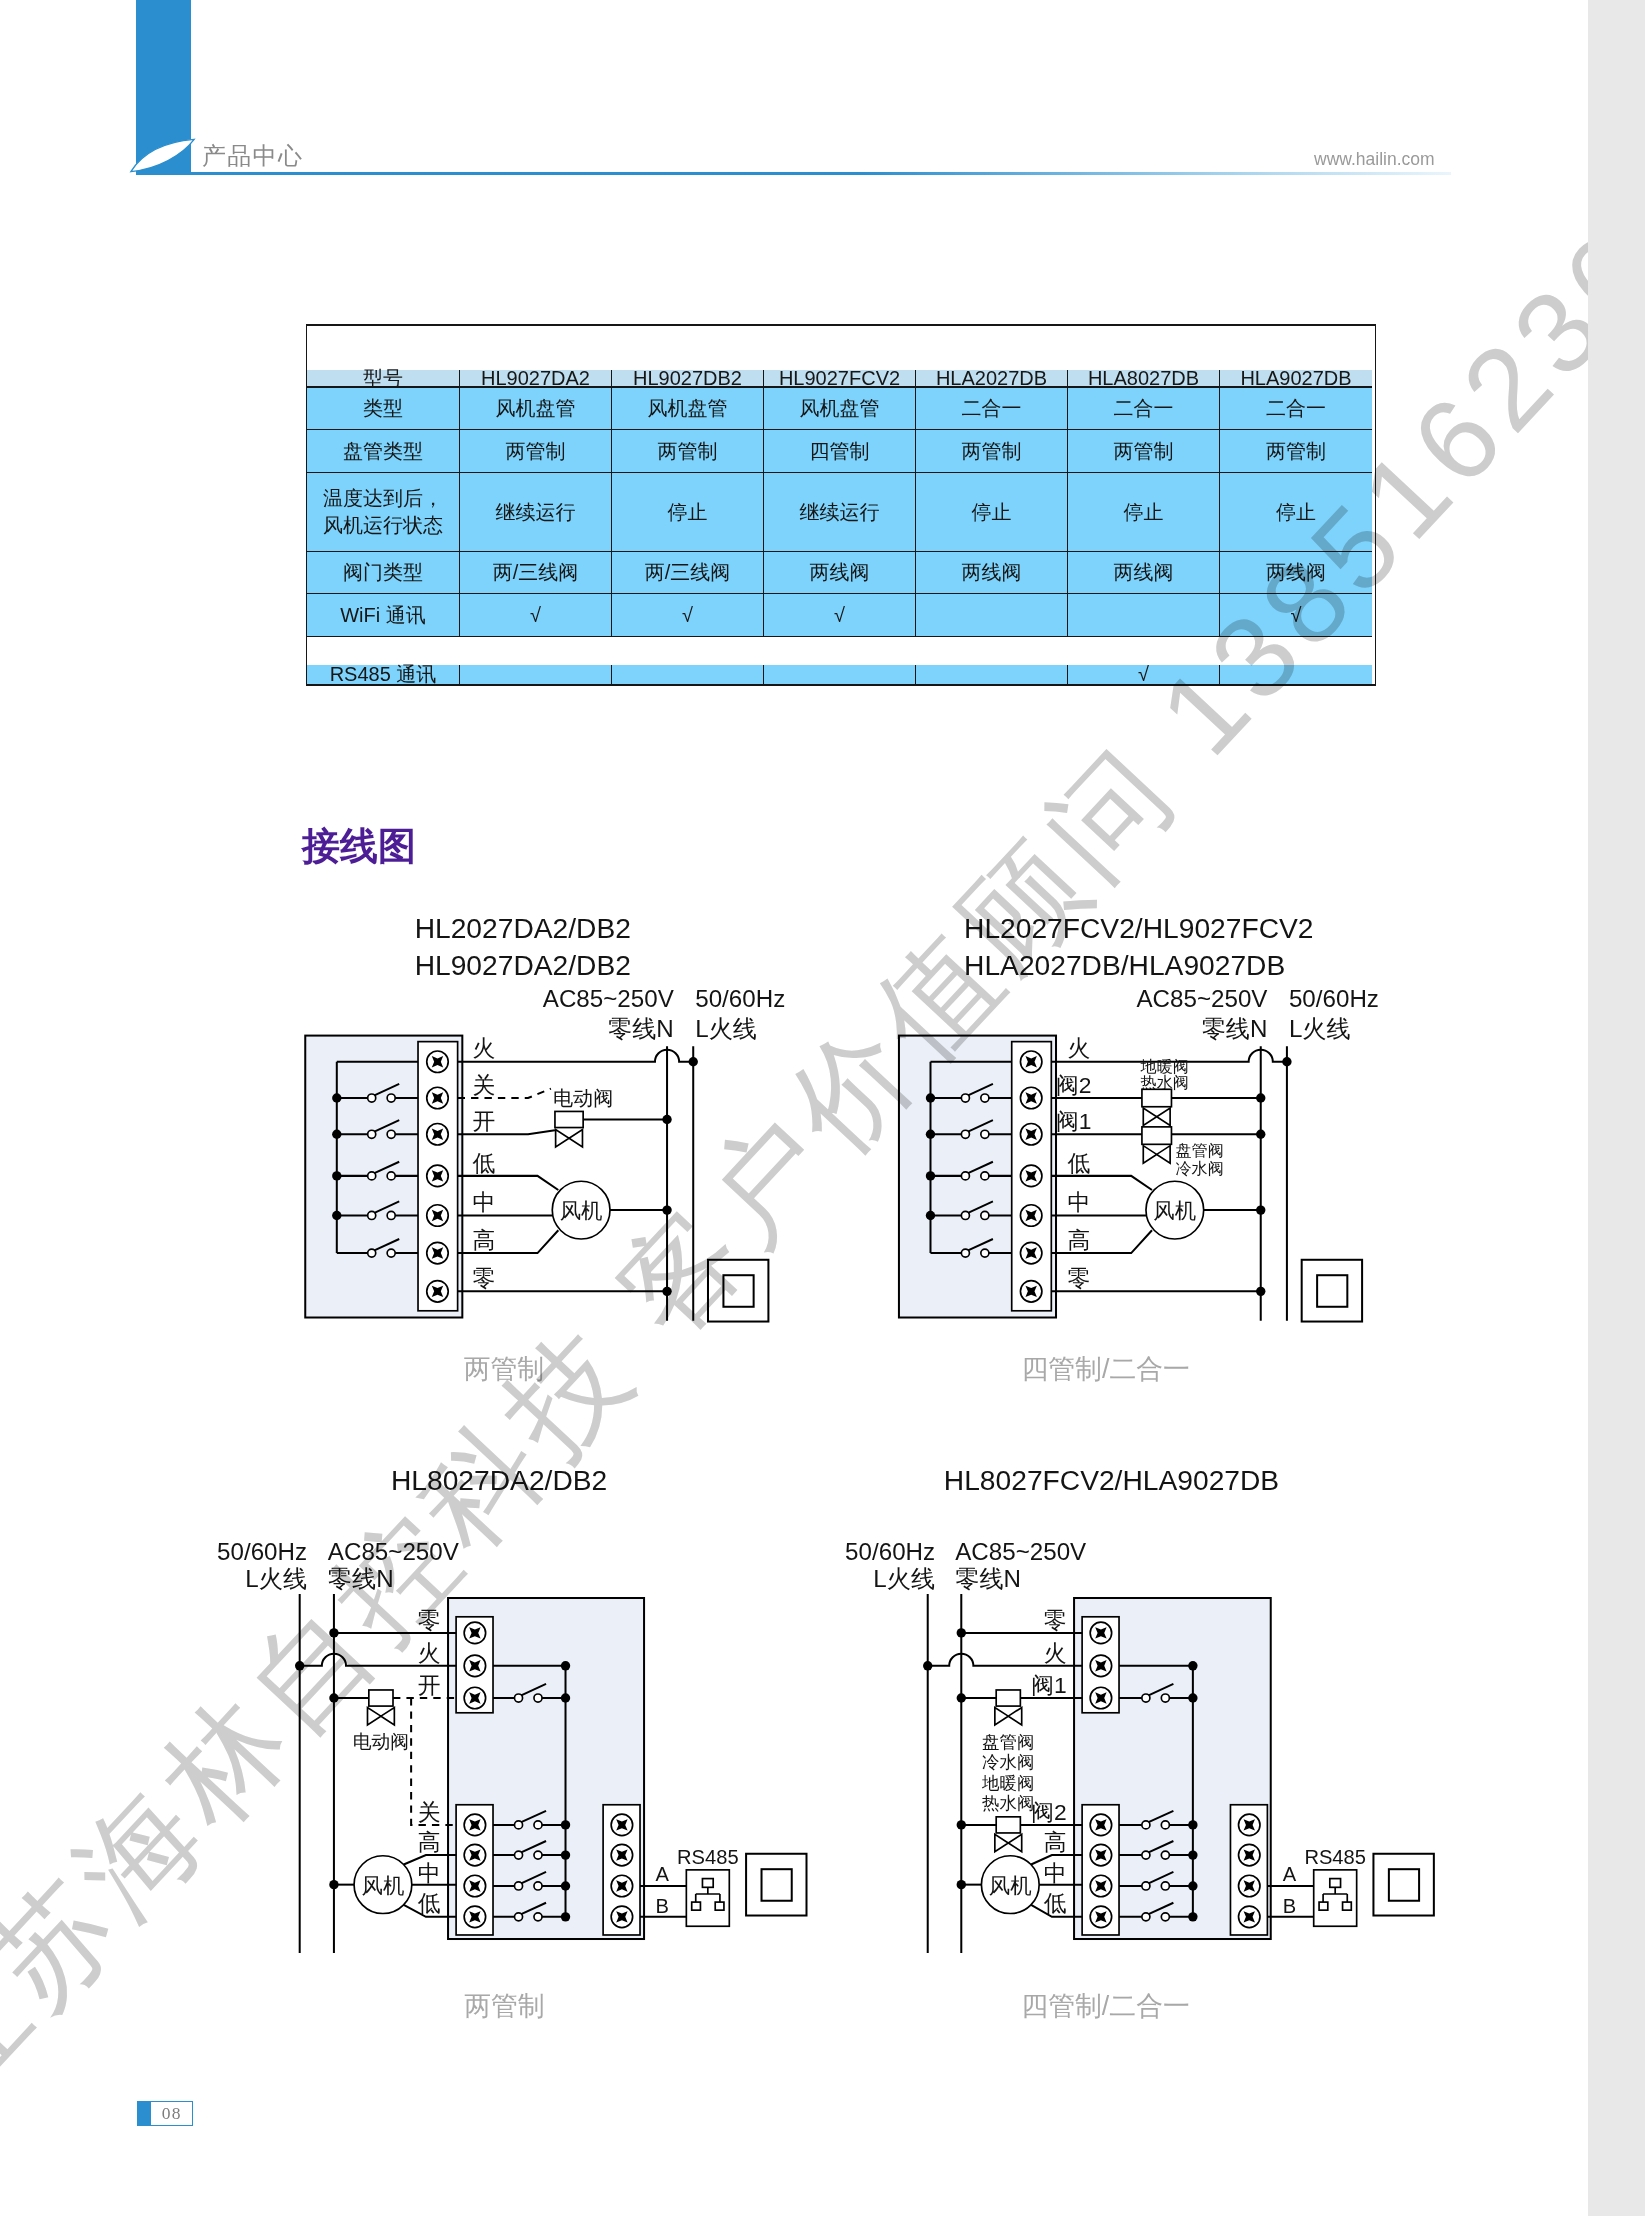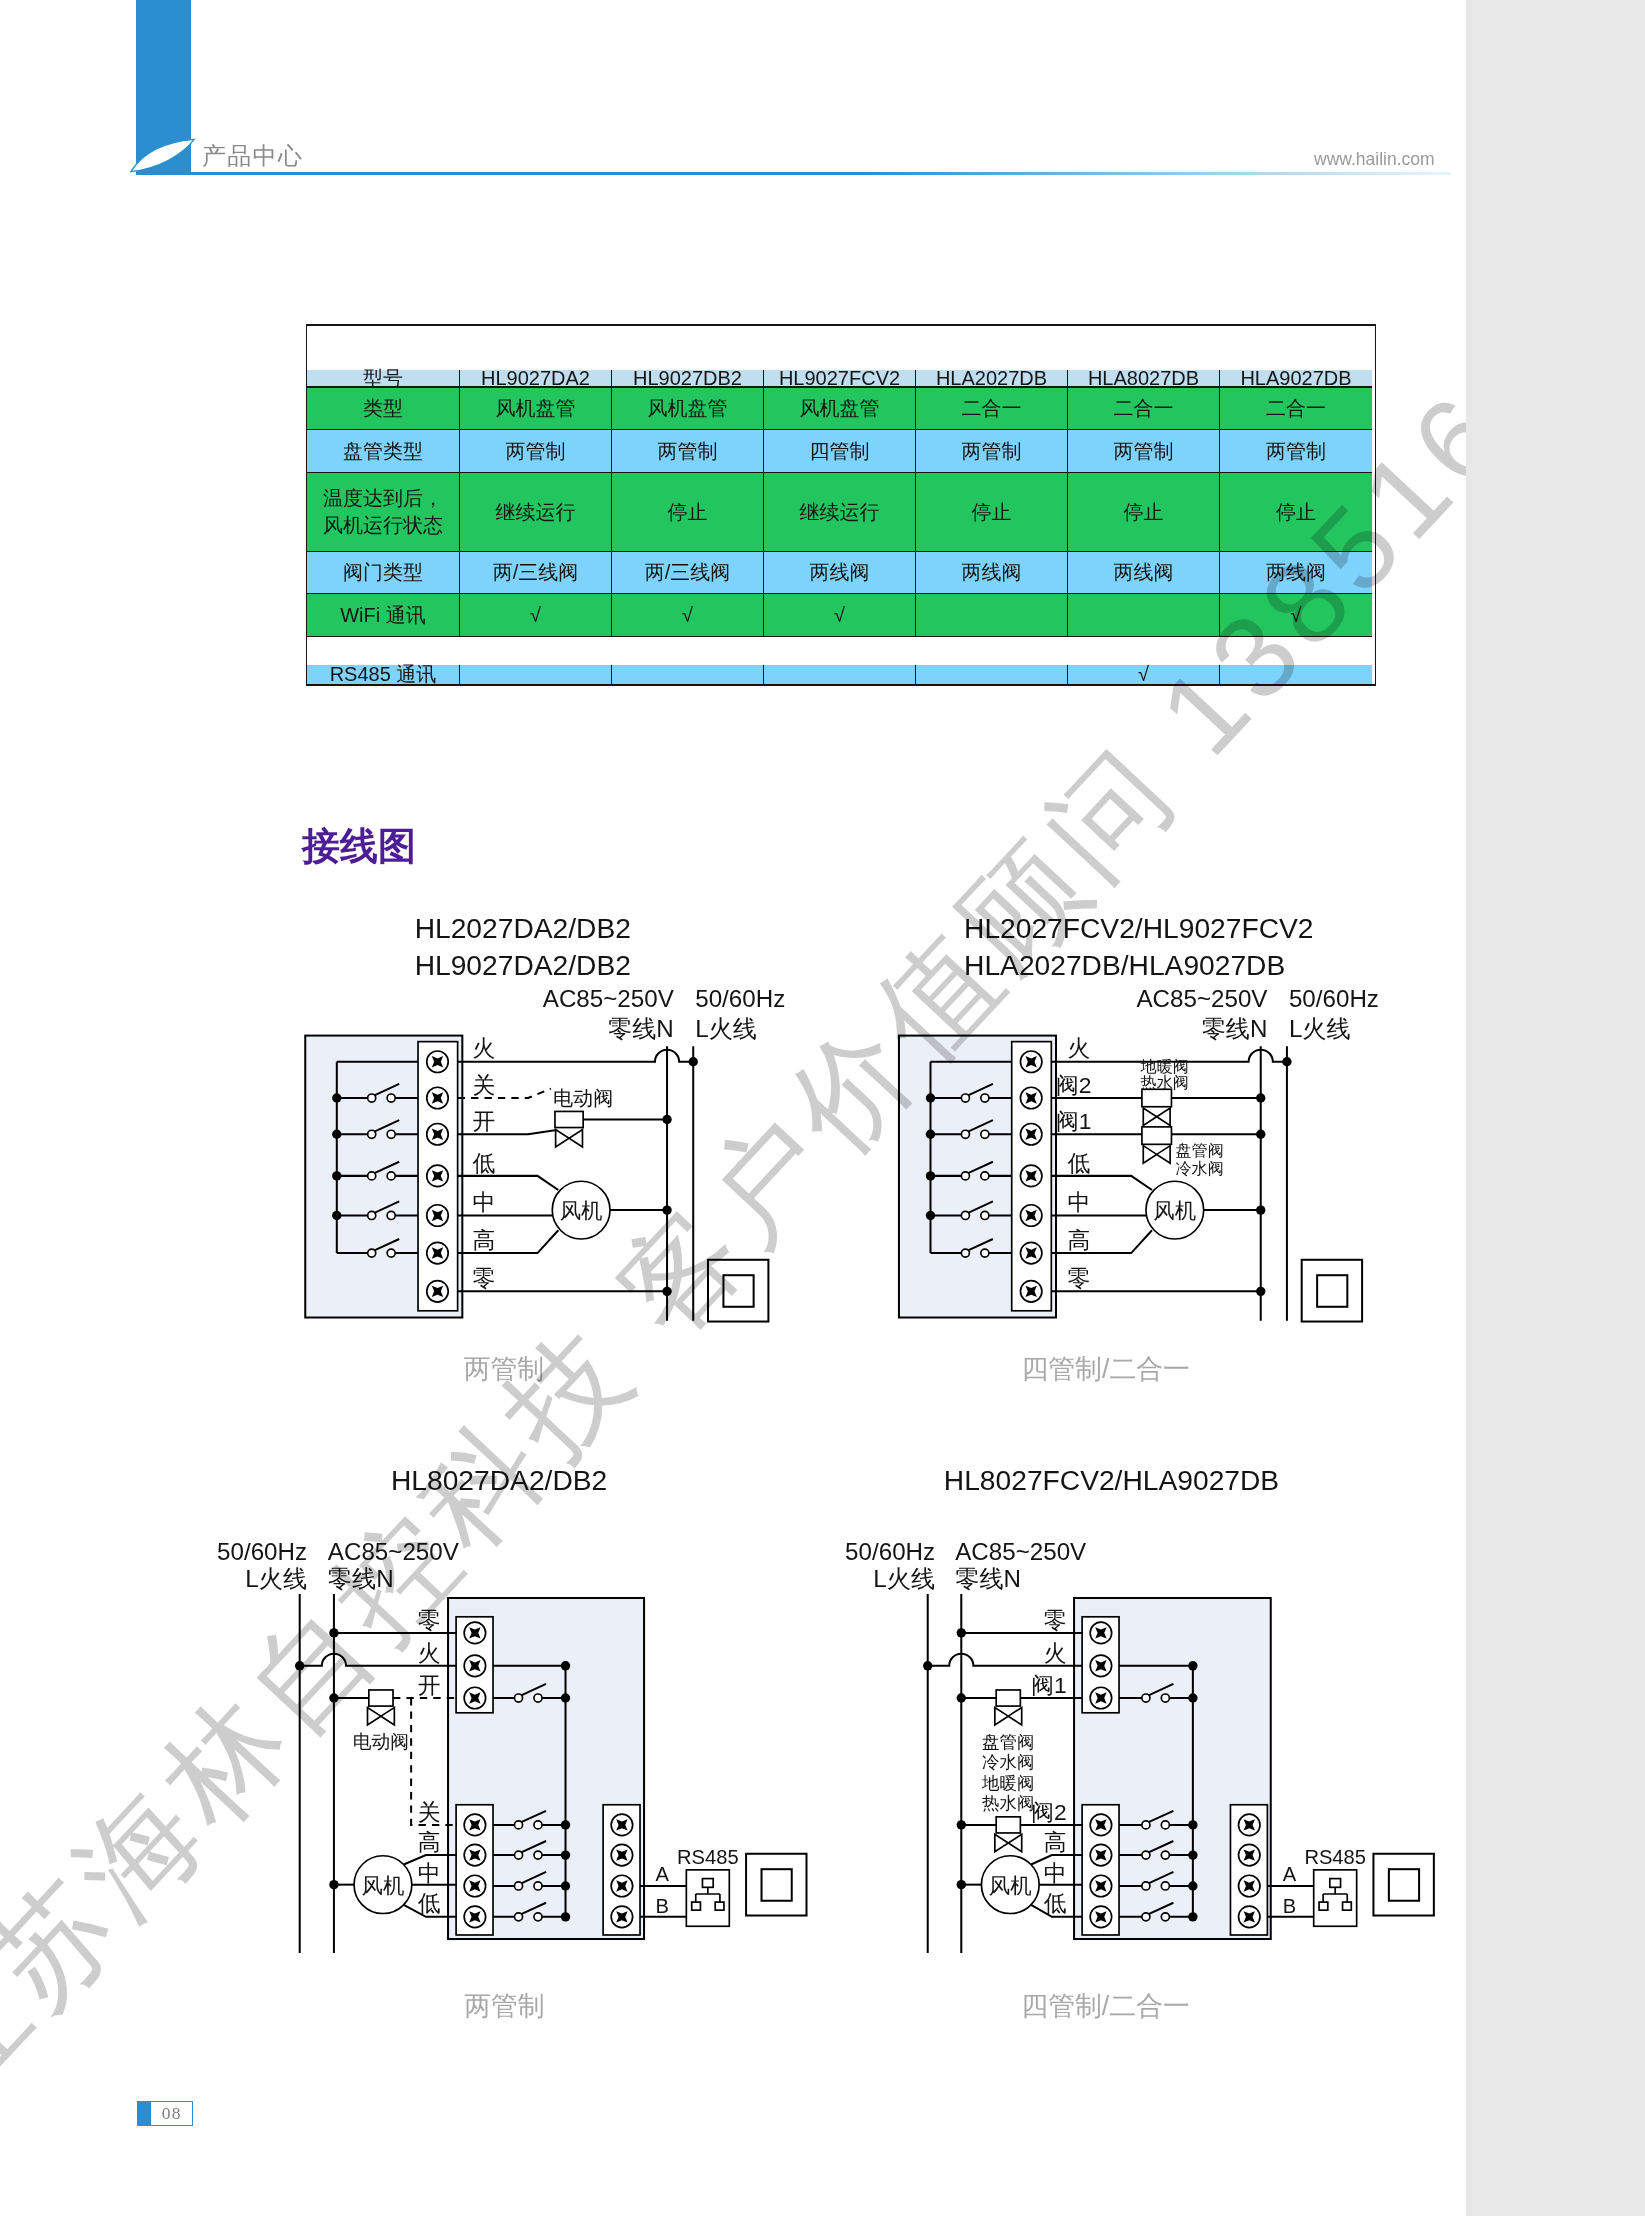--- a/index.html
+++ b/index.html
@@ -1,17 +1,17 @@
 <!DOCTYPE html>
 <html style="font-size:10.7px"><head>
 <meta charset="utf-8">
 <style>
   html,body{margin:0;padding:0;background:#e8e8e8;}
   #page{
-    position:relative;width:1466px;height:2216px;background:#ffffff;
+    position:relative;width:1588px;height:2216px;background:#ffffff;
     font-family:"Liberation Sans","DejaVu Sans",sans-serif;overflow:hidden;
   }
   
   #top-bar{position:absolute;left:136px;top:0;width:55px;height:173px;background:#2a8ecf;}
   #leaf-logo{position:absolute;left:128px;top:138px;width:69px;height:35px;}
   #section-title{position:absolute;left:202px;top:140px;font-size:24px;color:#8a8a8a;letter-spacing:1.3px;}
   #site-url{position:absolute;left:1314px;top:149px;font-size:17.5px;color:#9a9a9a;}
   #header-rule{position:absolute;left:136px;top:172px;width:1315px;height:3.4px;
     background:linear-gradient(to right,#2a8ecf 0%,#2a8ecf 55%,#9fd0ec 82%,#eaf5fc 100%);}
   
@@ -26,21 +26,21 @@
     position:absolute;left:306px;top:324px;width:1068px;z-index:2;
     display:grid;grid-template-columns:153px repeat(6,152px);
     grid-template-rows:62px 42px 43px 79px 42px 43px 47px;
     border-top:2.7px solid #161616;border-bottom:2.7px solid #161616;
     border-left:1.3px solid #161616;border-right:1.3px solid #161616;
     font-size:20px;color:#161616;
   }
   .tcell{
     display:flex;align-items:center;justify-content:center;text-align:center;
     border-right:1.3px solid #161616;border-bottom:1.3px solid #161616;
-    white-space:pre-line;line-height:1.35;background:#22c55e;
+    white-space:pre-line;line-height:1.35;background:#7dd3fc;
   }
   .tcell.lastcol{border-right:none;}
   .tcell.lastrow{border-bottom:none;margin-top:28px;}
   .tcell.thead{background:#bfdff1;border-bottom:2px solid #161616;margin-top:44px;}
   .tcell.stripe{background:#7dd3fc;}
   
   #wiring-title{position:absolute;left:302px;top:821px;font-size:38px;font-weight:bold;color:#4c1d95;z-index:2;}
   .diagram{position:absolute;z-index:2;}
   svg text{fill:#141414;}
   .wire{stroke:#000;stroke-width:3;fill:none;}

